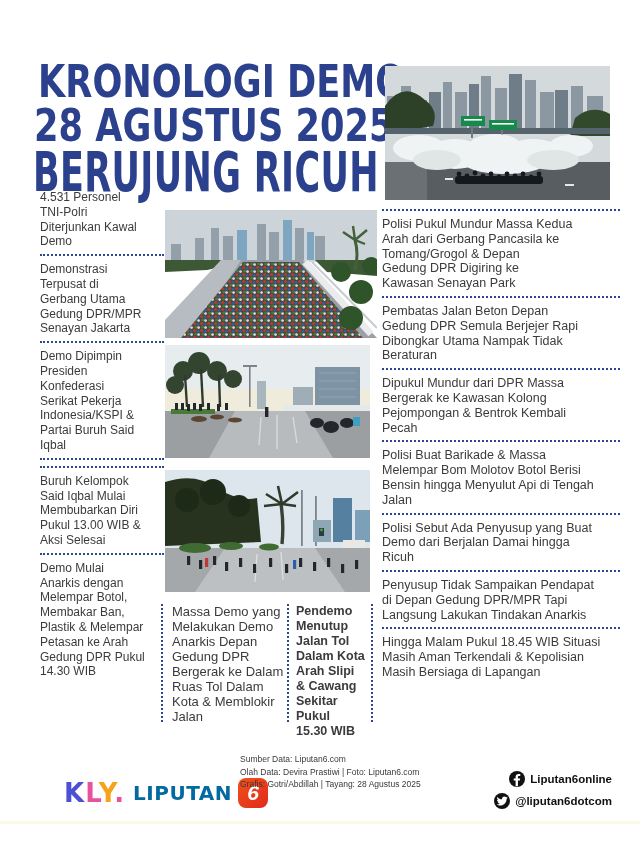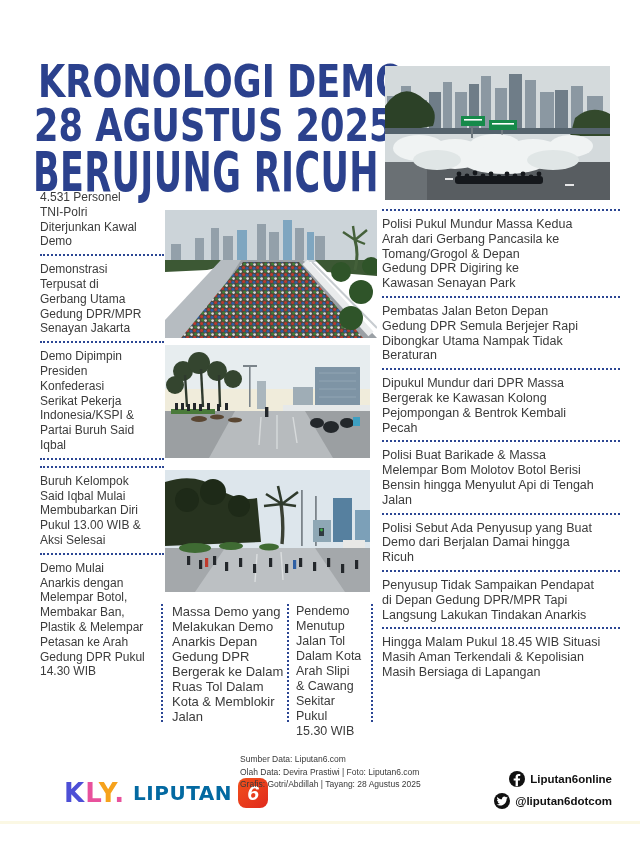--- a/index.html
+++ b/index.html
@@ -17,21 +17,21 @@
   .pre{white-space:pre-line;}
   .col{position:absolute;}
   .col-left{left:40px;top:190px;width:124px;font-size:12px;line-height:14.8px;}
   .col-right{left:382px;top:204px;width:238px;font-size:12.5px;line-height:14.8px;}
   .dots-h{border-top:2px dotted #2B4693;margin:5px 0 6px;}
   .dots-v{position:absolute;border-left:2px dotted #2B4693;width:0;}
   #v1{left:161px;top:604px;height:118px;}
   #v2{left:287px;top:604px;height:118px;}
   #v3{left:371px;top:604px;height:118px;}
   .col-mid-a{left:172px;top:604px;width:112px;font-size:13px;line-height:15px;}
-  .col-mid-b{left:296px;top:604px;width:72px;font-size:12.5px;line-height:15px;}
+  .col-mid-b{left:296px;top:604px;width:72px;font-size:12.5px;line-height:15px;font-weight:bold;}
 
   
   .photo{position:absolute;overflow:hidden;}
   .photo svg{display:block;width:100%;height:100%;}
   #photo-hero{left:385px;top:66px;width:225px;height:134px;}
   #photo-crowd{left:165px;top:210px;width:212px;height:128px;}
   #photo-street1{left:165px;top:345px;width:205px;height:113px;}
   #photo-street2{left:165px;top:470px;width:205px;height:122px;}
 
   

